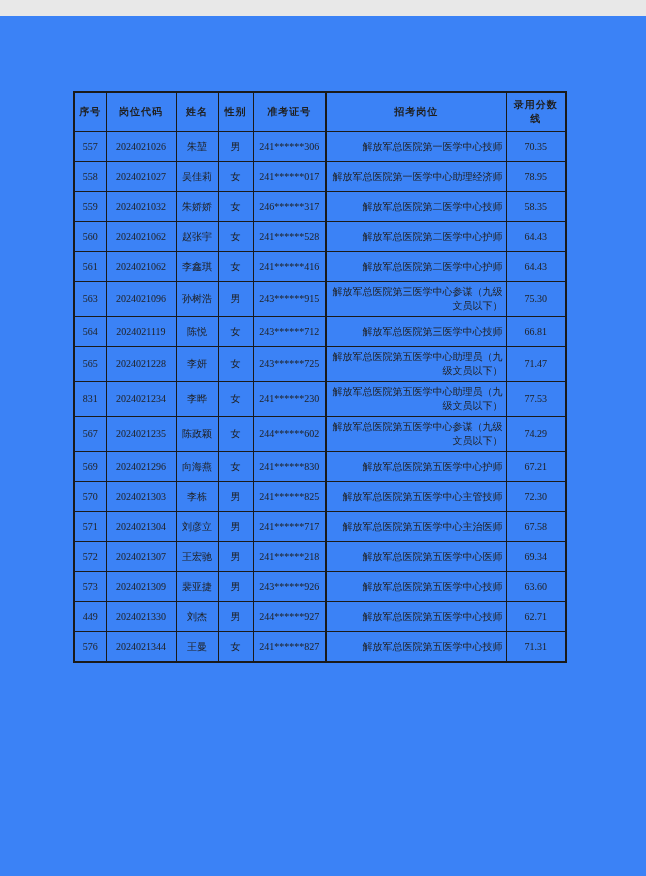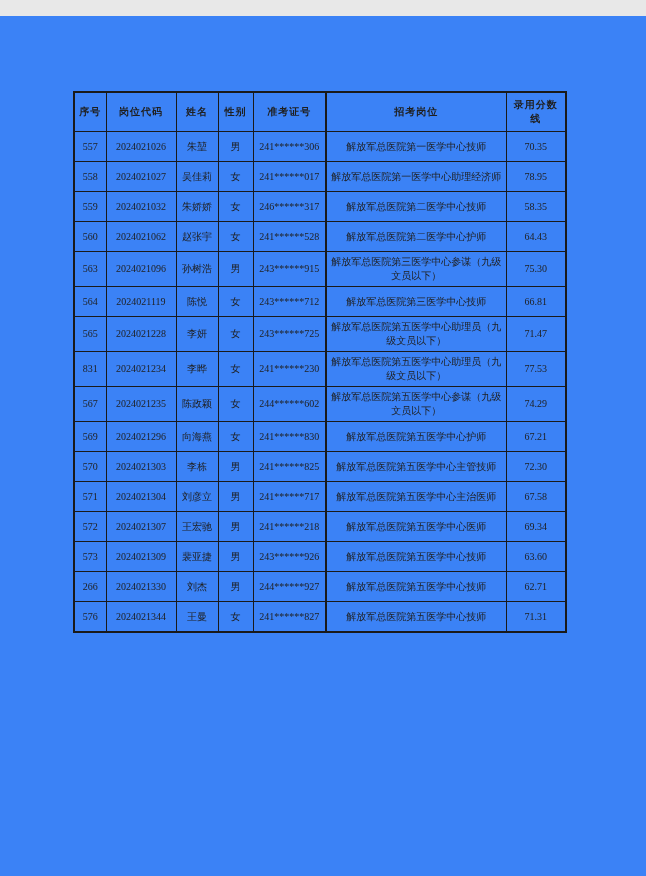--- a/index.html
+++ b/index.html
@@ -34,21 +34,21 @@
     word-break: break-all;
   }
   .score-table thead th {
     height: 32px;
     font-weight: bold;
     font-size: 10px;
     letter-spacing: 1px;
   }
   .score-table td { height: 23px; }
   
-  .score-table td.c5 { text-align: center; }
+  .score-table td.c5 { text-align: right; }
   
   .score-table td.c5, .score-table th.h5 { border-left-width: 2px; }
   
   col.w0 { width: 32px; }
   col.w1 { width: 70px; }
   col.w2 { width: 42px; }
   col.w3 { width: 35px; }
   col.w4 { width: 73px; }
   col.w5 { width: 180px; }
   col.w6 { width: 60px; }
@@ -109,20 +109,29 @@
         <tr>
           <td class="c0">560</td>
           <td class="c1">2024021062</td>
           <td class="c2">赵张宇</td>
           <td class="c3">女</td>
           <td class="c4">241******528</td>
           <td class="c5">解放军总医院第二医学中心护师</td>
           <td class="c6">64.43</td>
         </tr>
         <tr>
+          <td class="c0">561</td>
+          <td class="c1">2024021062</td>
+          <td class="c2">李鑫琪</td>
+          <td class="c3">女</td>
+          <td class="c4">241******416</td>
+          <td class="c5">解放军总医院第二医学中心护师</td>
+          <td class="c6">64.43</td>
+        </tr>
+        <tr>
           <td class="c0">563</td>
           <td class="c1">2024021096</td>
           <td class="c2">孙树浩</td>
           <td class="c3">男</td>
           <td class="c4">243******915</td>
           <td class="c5">解放军总医院第三医学中心参谋（九级文员以下）</td>
           <td class="c6">75.30</td>
         </tr>
         <tr>
           <td class="c0">564</td>
@@ -199,21 +208,21 @@
         <tr>
           <td class="c0">573</td>
           <td class="c1">2024021309</td>
           <td class="c2">裴亚捷</td>
           <td class="c3">男</td>
           <td class="c4">243******926</td>
           <td class="c5">解放军总医院第五医学中心技师</td>
           <td class="c6">63.60</td>
         </tr>
         <tr>
-          <td class="c0">266</td>
+          <td class="c0">449</td>
           <td class="c1">2024021330</td>
           <td class="c2">刘杰</td>
           <td class="c3">男</td>
           <td class="c4">244******927</td>
           <td class="c5">解放军总医院第五医学中心技师</td>
           <td class="c6">62.71</td>
         </tr>
         <tr>
           <td class="c0">576</td>
           <td class="c1">2024021344</td>

